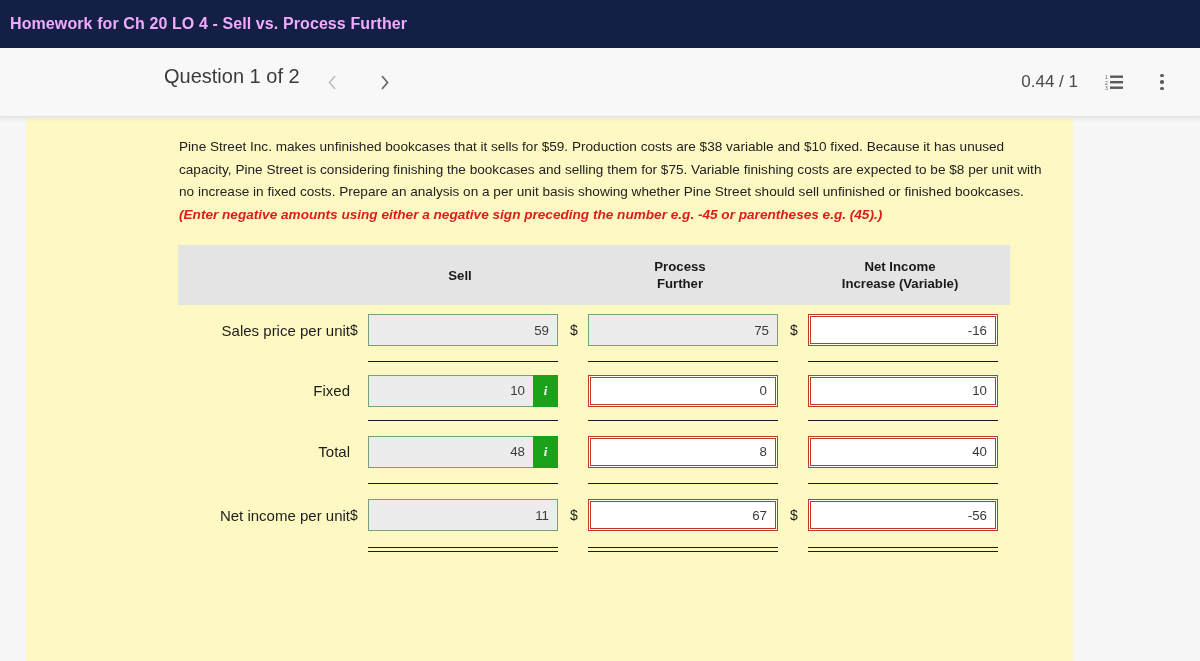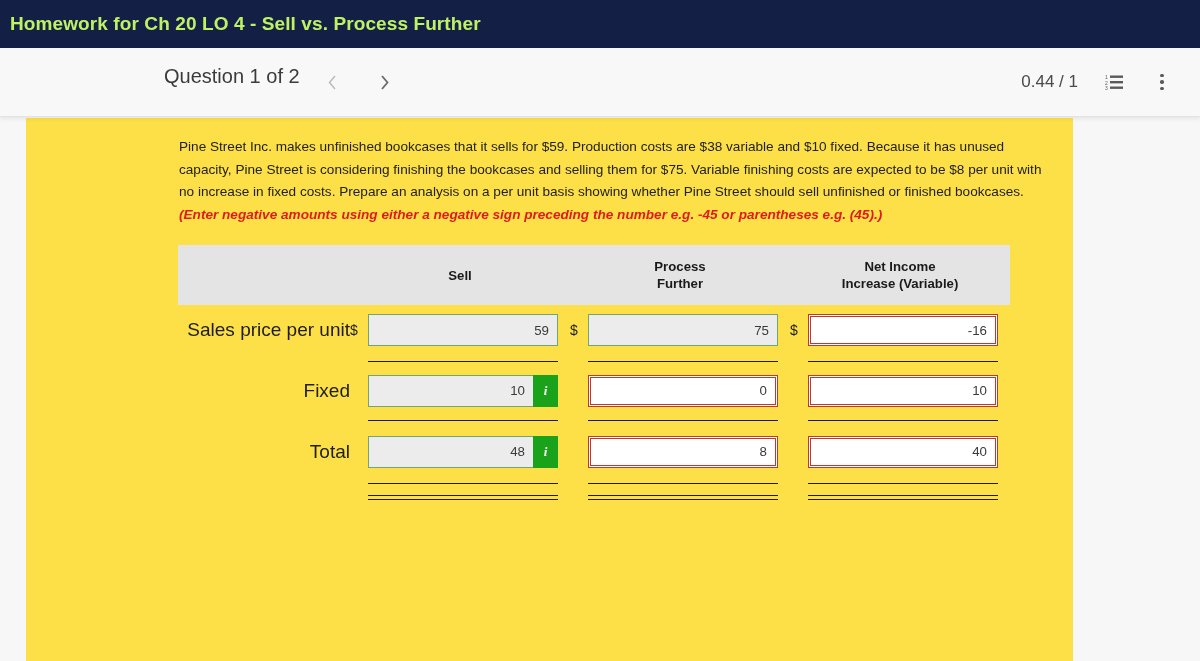--- a/index.html
+++ b/index.html
@@ -11,22 +11,22 @@
   }
 
   
   .titlebar {
     height: 48px;
     background: #141f45;
     display: flex; align-items: center;
     padding-left: 10px;
   }
   .titlebar-text {
-    color: #bef264;
-    font-size: 19px;
+    color: #f0abfc;
+    font-size: 16px;
     font-weight: bold;
     letter-spacing: .1px;
   }
 
   
   .toolbar {
     height: 69px;
     background: #f8f8f8;
     border-bottom: 1px solid #e2e2e2;
     display: flex; align-items: center;
@@ -66,21 +66,21 @@
   .kebab i {
     display: block; width: 3.5px; height: 3.5px;
     border-radius: 50%; background: #5a5a5a;
   }
 
   
   .sheet {
     position: absolute;
     left: 26px; top: 118px;
     width: 1047px; height: 543px;
-    background: #fde047;
+    background: #fef9c3;
     overflow: hidden;
   }
   .sheet-inner { padding: 18px 0 0 0; }
 
   .question-text {
     margin: 0 28px 0 153px;
     width: 880px;
     font-size: 13.6px;
     line-height: 22.5px;
     color: #222;
@@ -107,21 +107,21 @@
     color: #1a1a1a;
     text-align: center;
     vertical-align: bottom;
     padding-bottom: 10px;
   }
   thead th.blank { width: 172px; }
   thead th .two-line { display: block; line-height: 17px; }
   .col-cell  { width: 220px; }
 
   .rowlabel {
-    font-size: 19px;
+    font-size: 15px;
     color: #1d1d1d;
     text-align: right;
     padding-right: 14px;
     white-space: nowrap;
   }
   tr.r-sales td { height: 50px; }
   tr.r-cost td  { height: 44px; }
   tr.r-var td, tr.r-fix td { height: 47px; }
   tr.r-tot td   { height: 51px; }
   tr.r-net td   { height: 52px; }
@@ -384,20 +384,47 @@
               <div class="rule-single"></div>
             </td>
         <td>
               <div class="rule-single"></div>
             </td>
         <td>
               <div class="rule-single"></div>
             </td>
       </tr>
 
+      <tr class="r-net">
+        <td class="rowlabel">Net income per unit</td>
+        <td>
+          <div class="cellwrap">
+            <span class="dollar">$</span>
+            <span class="field">
+              <input class="inp ok" value="11" style="">
+            </span>
+          </div>
+        </td>
+        <td>
+          <div class="cellwrap">
+            <span class="dollar">$</span>
+            <span class="field">
+              <input class="inp bad" value="67" style="">
+            </span>
+          </div>
+        </td>
+        <td>
+          <div class="cellwrap">
+            <span class="dollar">$</span>
+            <span class="field">
+              <input class="inp bad" value="-56" style="">
+            </span>
+          </div>
+        </td>
+      </tr>
       <tr class="ruler dbl">
         <td></td>
         <td>
               <div class="rule-double"></div>
             </td>
         <td>
               <div class="rule-double"></div>
             </td>
         <td>
               <div class="rule-double"></div>

